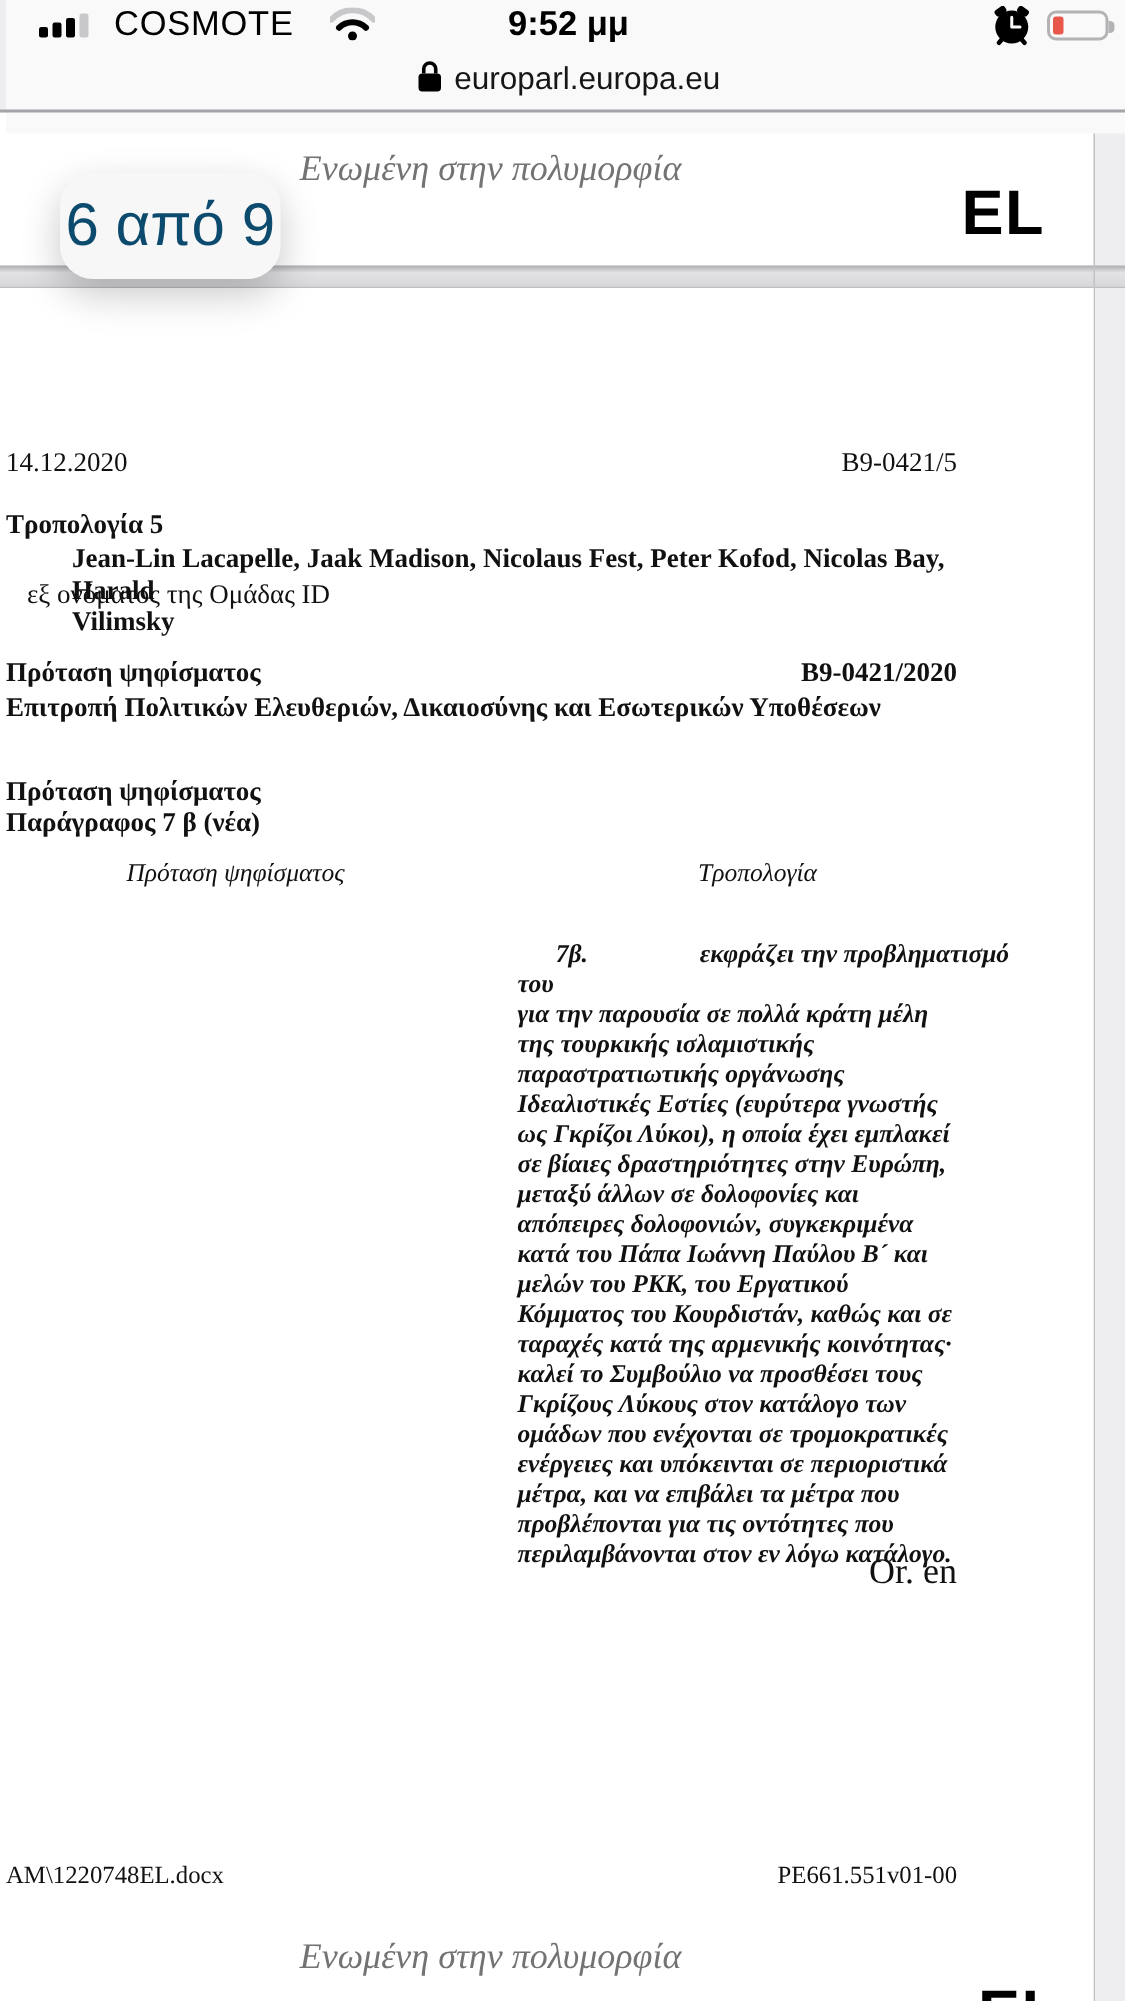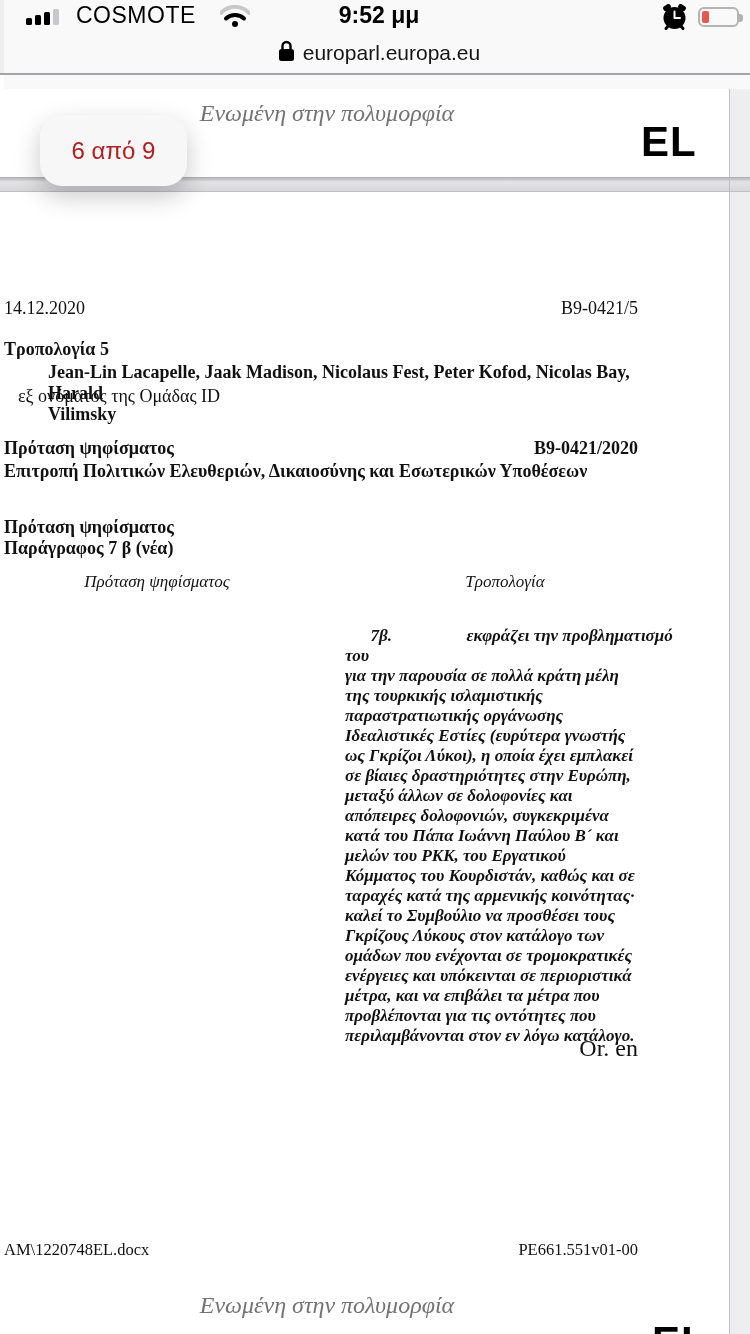--- a/index.html
+++ b/index.html
@@ -49,21 +49,21 @@
   .serif { font-family:"Liberation Serif", serif; color:#111; }
   .motto { position:absolute; left:4px; width:646px; text-align:center;
            font-family:"Liberation Serif", serif; font-style:italic;
            font-size:24px; color:#737373; }
   .el { position:absolute; left:641px; font-size:42px; font-weight:700; color:#000;
         font-family:"Liberation Sans", sans-serif; letter-spacing:1px;margin-top:32px; }
   .pill { position:absolute; left:40px; top:115px; width:147px; height:71px;
           background:#f7f7f8; border-radius:22px; z-index:6;
           box-shadow:0 10px 26px rgba(0,0,0,.22);
           display:flex; align-items:center; justify-content:center; }
-  .pill span { font-size:24px; color:#b91c1c; }
+  .pill span { font-size:40px; color:#0c4a6e; }
   
   .row { position:absolute; left:4px; width:634px; font-size:18px; line-height:21px; }
   .right { float:right; }
   .b { font-weight:700; }
   .pre { white-space:pre-line;margin-left:44px; }
   .colhead { position:absolute; font-style:italic; font-size:17px; text-align:center; }
   .amend { position:absolute; left:345px; top:414px; width:330px;
            font-weight:700; font-style:italic; font-size:17px; line-height:20px;
            white-space:pre; color:#111; }
   .amend .num { display:inline-block; width:52px; font-style:italic; }

